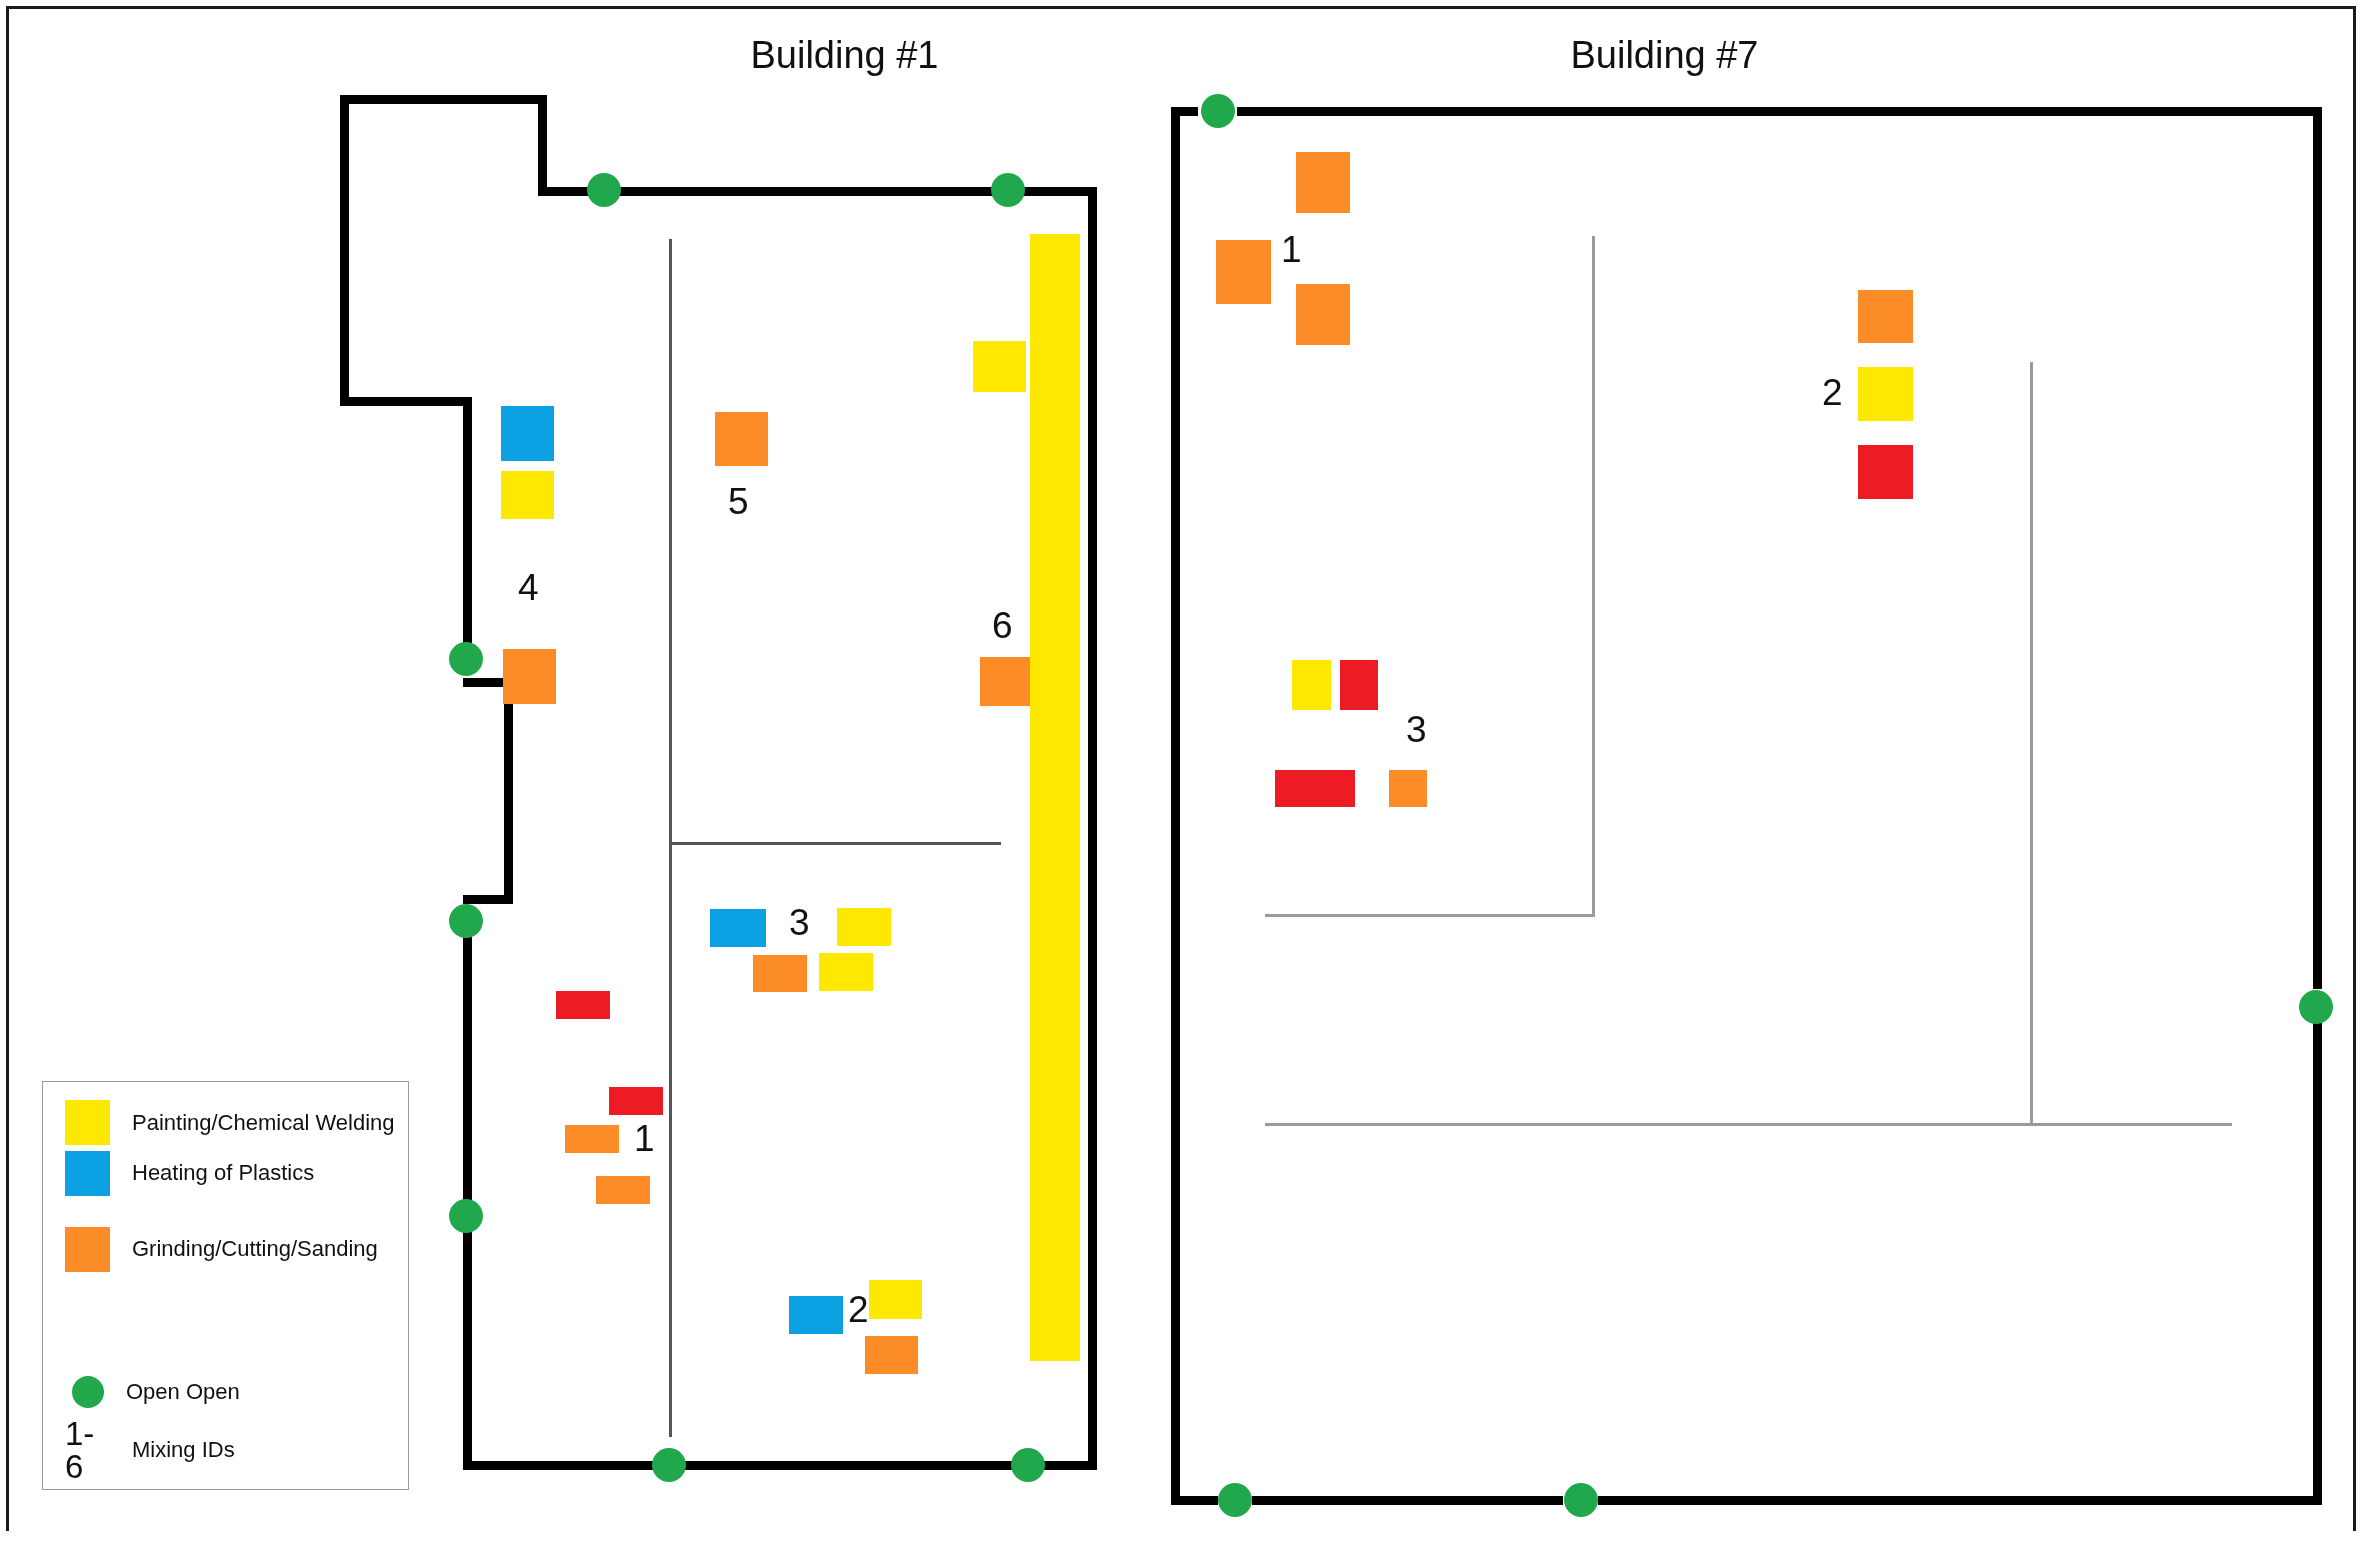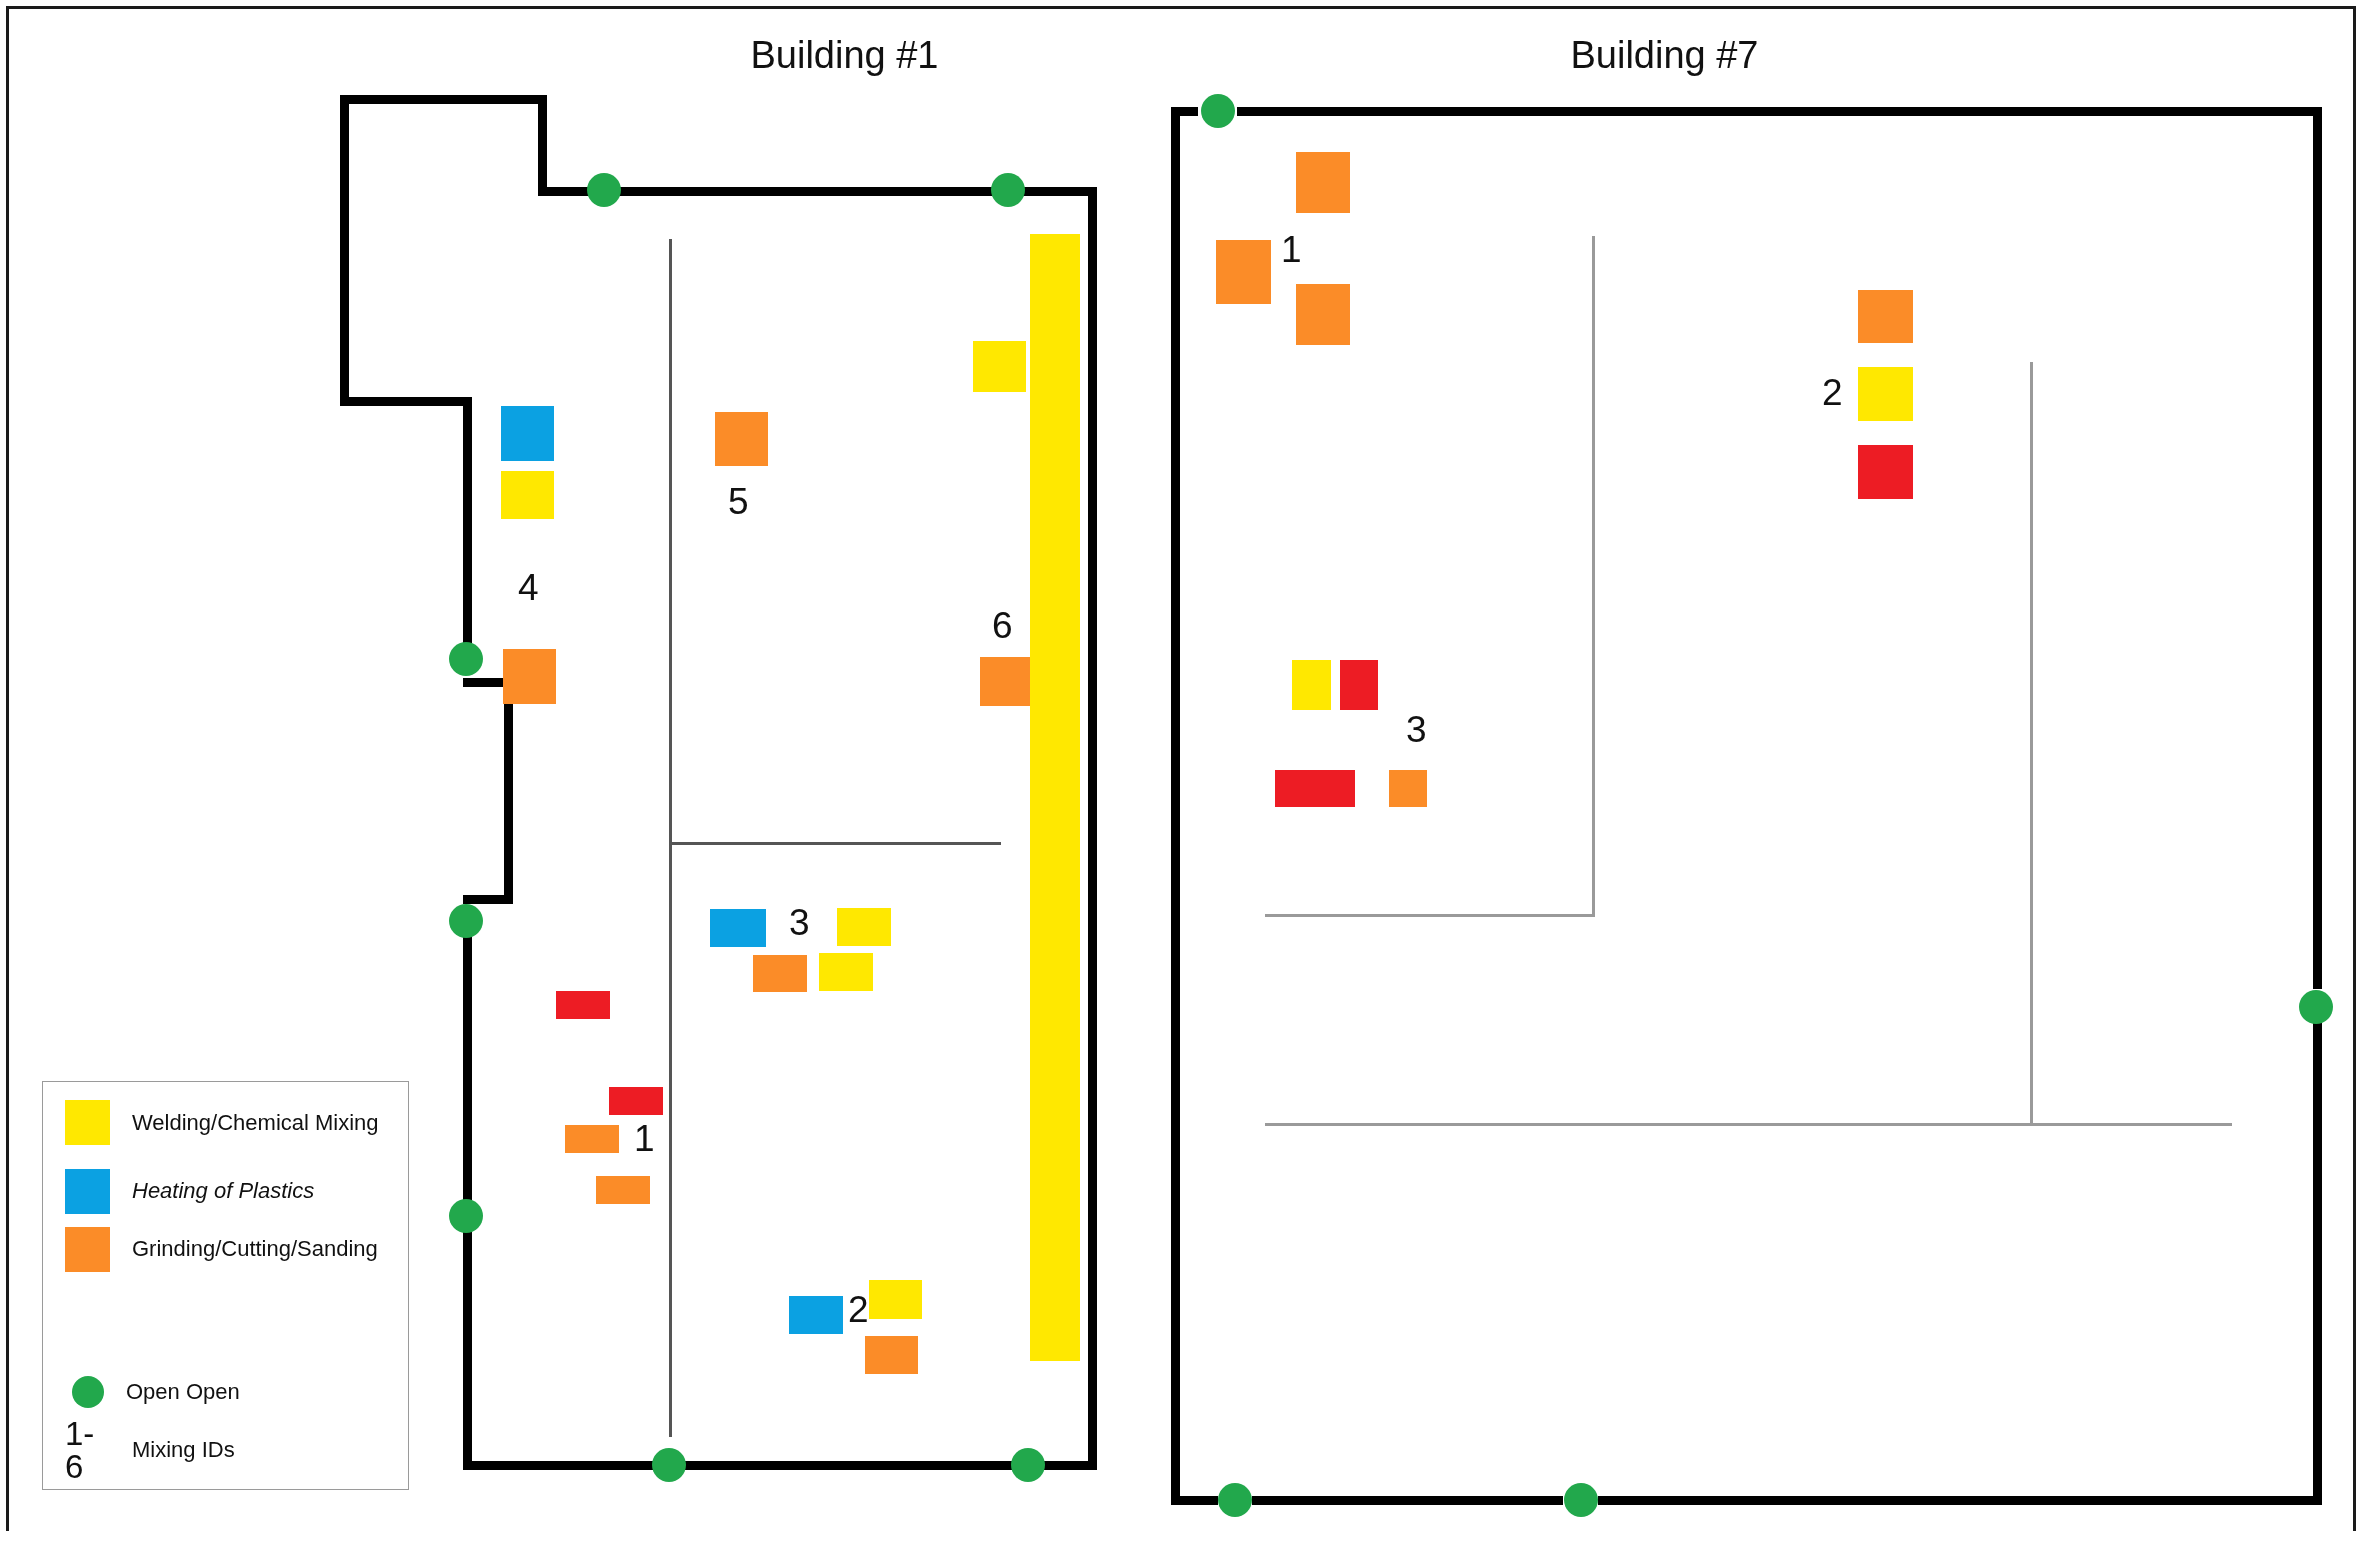--- a/index.html
+++ b/index.html
@@ -277,24 +277,24 @@
   <div>
     <div class="hs-label" style="left:1406px; top:711px;">3</div>
     <div class="hs red" style="left:1275px; top:770px; width:80px; height:37px;"></div>
     <div class="hs orange" style="left:1389px; top:770px; width:38px; height:37px;"></div>
   </div>
 
   <div id="legend">
 
     <div class="legend-row" style="top:13.5px;">
       <div class="legend-swatch" style="background:#FFE800;"></div>
-      <div class="legend-text">Welding/Chemical Mixing</div>
-    </div>
-
-    <div class="legend-row" style="top:82px;font-style:italic;">
+      <div class="legend-text">Painting/Chemical Welding</div>
+    </div>
+
+    <div class="legend-row" style="top:64px;">
       <div class="legend-swatch" style="background:#0BA1E2;"></div>
       <div class="legend-text">Heating of Plastics</div>
     </div>
 
     <div class="legend-row" style="top:140px;">
       <div class="legend-swatch" style="background:#FB8C28;"></div>
       <div class="legend-text">Grinding/Cutting/Sanding</div>
     </div>
 
 

